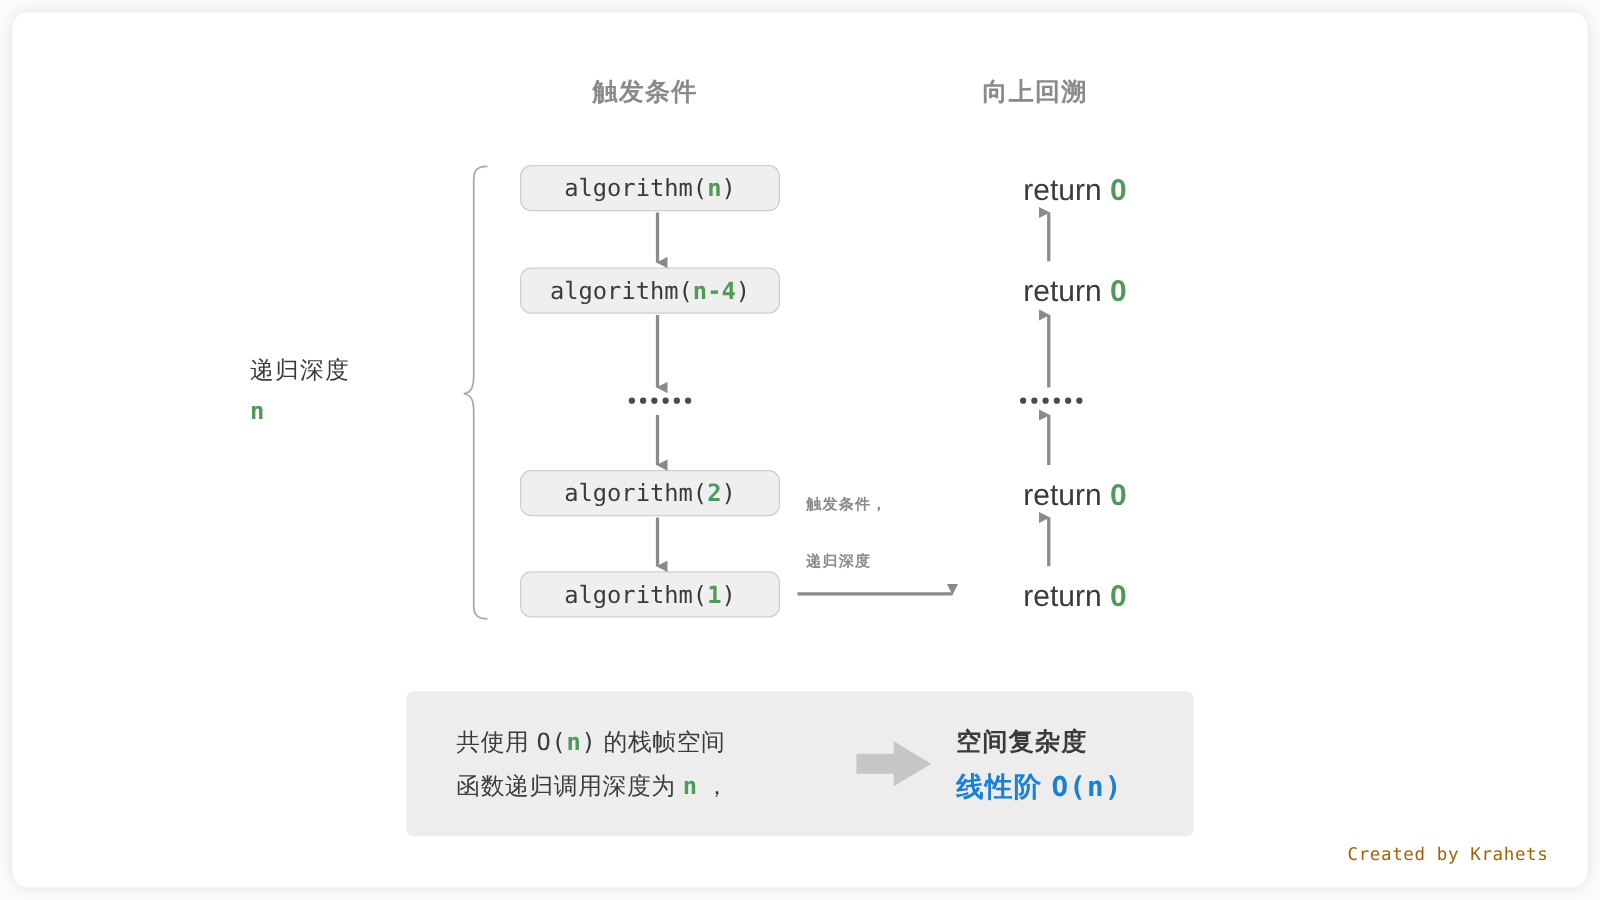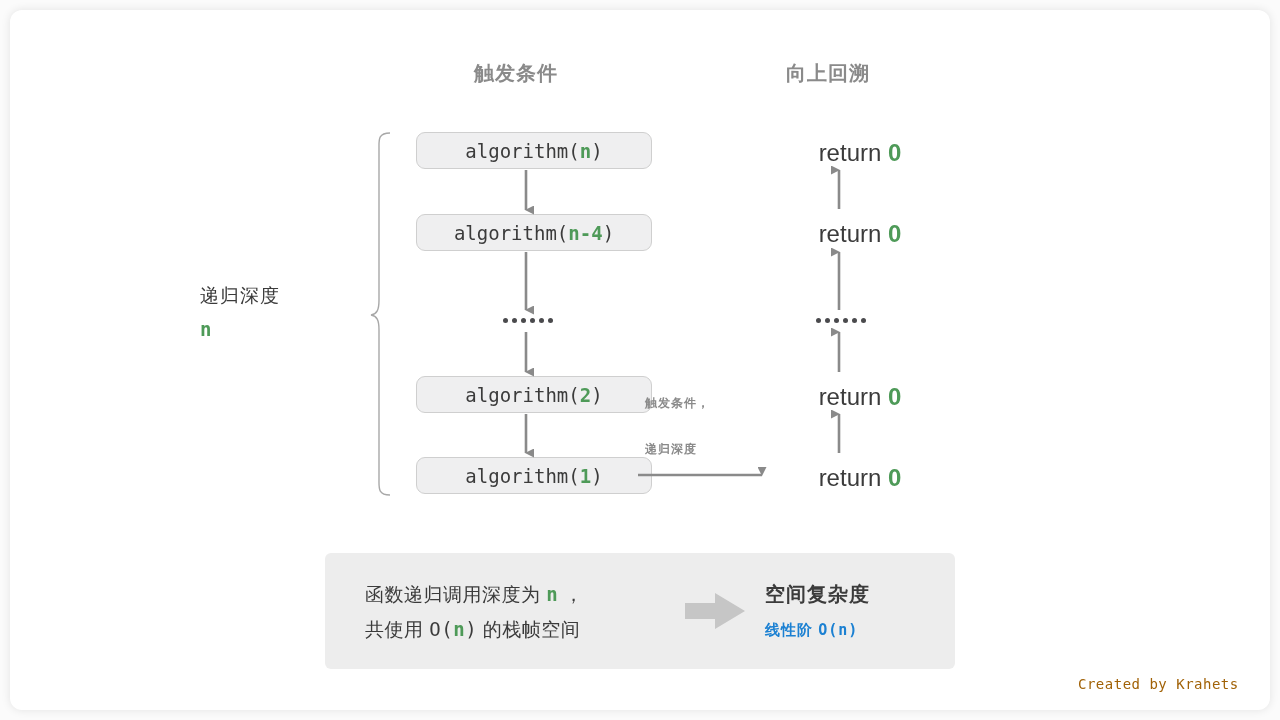--- a/index.html
+++ b/index.html
@@ -39,21 +39,21 @@
     letter-spacing: 1px;
     white-space: nowrap;
   }
   #header-down  { left: 474px; top: 60px; }
   #header-up    { left: 786px; top: 60px; }
 
   
   .call-box {
     position: absolute;
     left: 416px;
-    width: 236px;
+    width: 208px;
     height: 37px;
     box-sizing: border-box;
     background: #efeff0;
     border: 1.4px solid #cfcfcf;
     border-radius: 9px;
     display: flex;
     align-items: center;
     justify-content: center;
     font-family: "DejaVu Sans Mono", monospace;
     font-size: 19px;
@@ -184,21 +184,21 @@
     text-align: left;
   }
   .summary-right .title {
     font-size: 20px;
     font-weight: bold;
     color: #3b3b3b;
     letter-spacing: 1px;
     line-height: 34px;
   }
   .summary-right .result {
-    font-size: 15px;
+    font-size: 22px;
     font-weight: bold;
     color: #1b80d2;
     letter-spacing: 1px;
     line-height: 38px;
   }
   .summary-right .result .mono {
     font-family: "DejaVu Sans Mono", monospace;
   }
 
   
@@ -315,24 +315,24 @@
     <line x1="839" y1="453" x2="839" y2="414" stroke="#8a8a8a" stroke-width="2.6" marker-end="url(#ah-up)"></line>
   </svg>
 
   <div class="note" id="note-line1">触发条件，</div>
   <div class="note" id="note-line2">递归深度</div>
 
   <div class="summary">
 
     <div class="summary-left">
       <div>
-        <span>函数递归调用深度为 </span><span class="hl">n</span><span> ，</span>
+        <span>共使用 </span><span class="mono">O(</span><span class="hl">n</span><span class="mono">)</span><span> 的栈帧空间</span>
       </div>
       <div>
-        <span>共使用 </span><span class="mono">O(</span><span class="hl">n</span><span class="mono">)</span><span> 的栈帧空间</span>
+        <span>函数递归调用深度为 </span><span class="hl">n</span><span> ，</span>
       </div>
     </div>
 
     <svg class="big-arrow" viewBox="0 0 62 40">
       <path d="M 0 12 L 30 12 L 30 2 L 60 20 L 30 38 L 30 28 L 0 28 Z" fill="#c6c6c6"></path>
     </svg>
 
     <div class="summary-right">
       <div class="title">空间复杂度</div>
       <div class="result">

